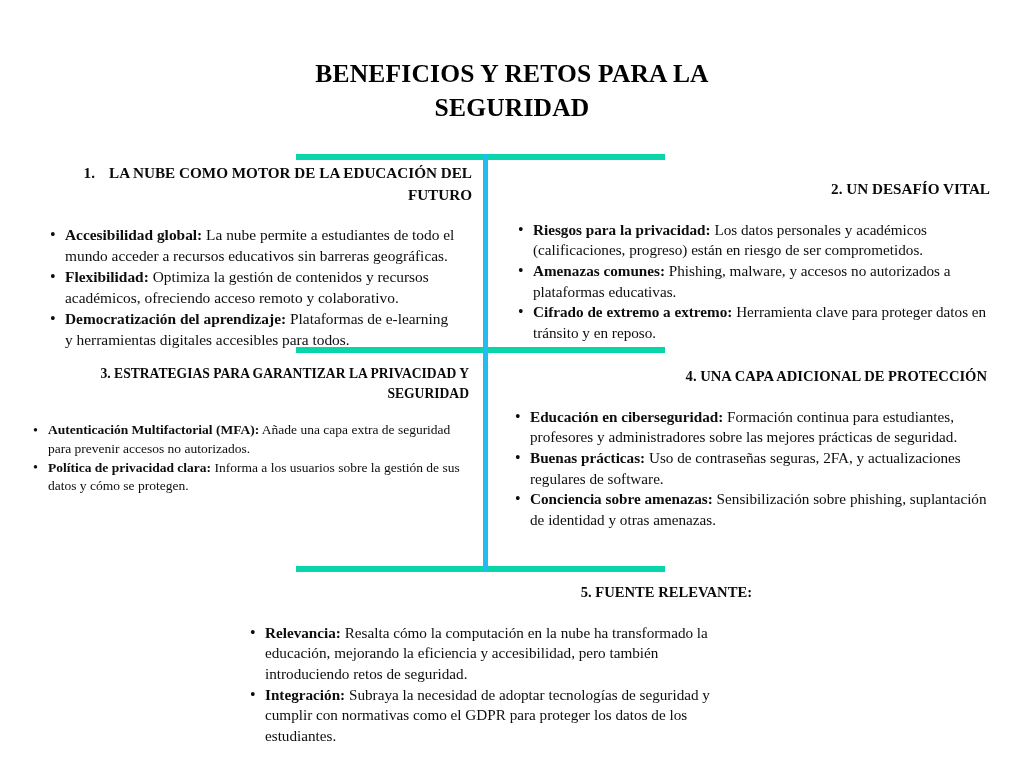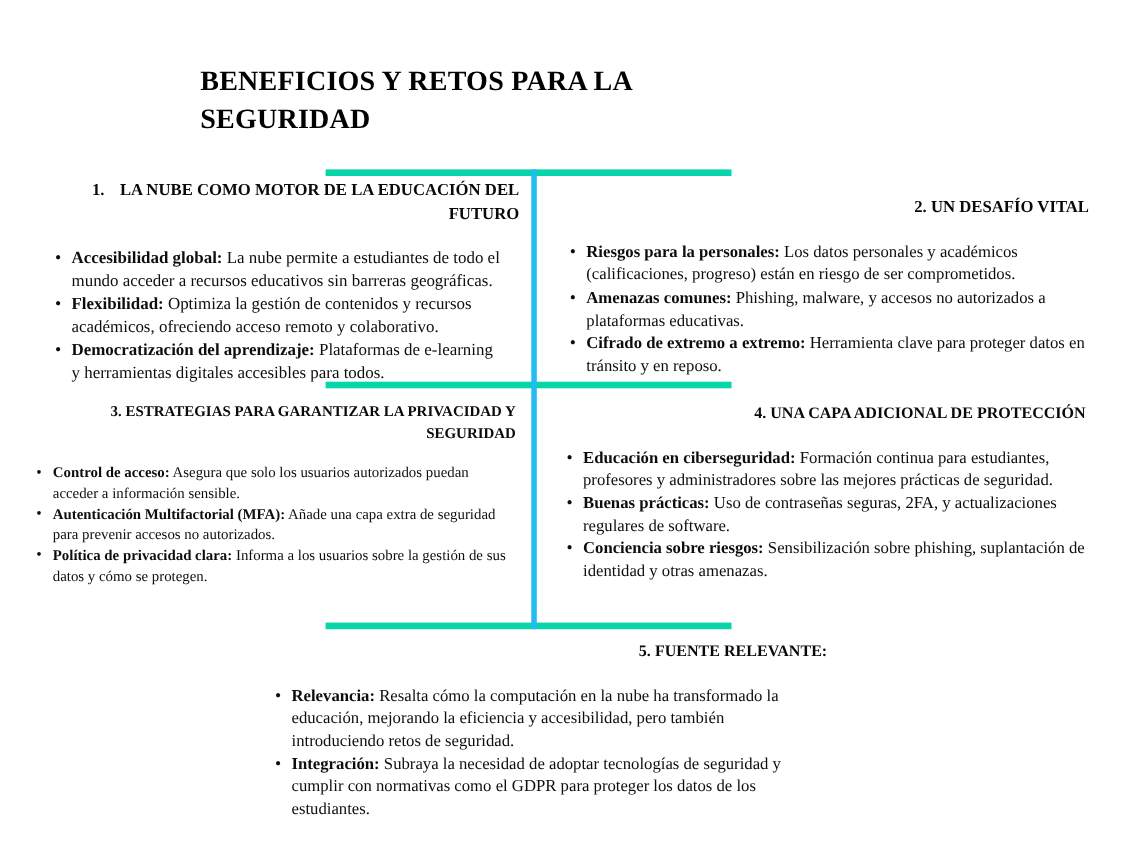--- a/index.html
+++ b/index.html
@@ -17,21 +17,21 @@
     font-family: "Liberation Serif", "DejaVu Serif", serif;
     color: #0d0d0d;
   }
 
   
   #page-title {
     position: absolute;
     left: 182px;
     top: 40px;
     width: 660px;
-    text-align: left;
+    text-align: center;
     font-size: 25.5px;
     font-weight: bold;
     line-height: 1.32;
     letter-spacing: 0.2px;
     color: #000000;
   }
 
   
   .hrule {
     position: absolute;
@@ -146,61 +146,58 @@
     </li>
   </ul>
 </section>
 
 <section class="quad" id="quad-2">
   <p class="q-heading">
     <span class="q-num">2.</span>&nbsp;<span>UN DESAFÍO VITAL</span>
   </p>
   <ul class="bullets">
     <li>
-      <span class="b-term">Riesgos para la personales:</span><span> Los datos personales y académicos (calificaciones, progreso) están en riesgo de ser comprometidos.</span>
+      <span class="b-term">Riesgos para la privacidad:</span><span> Los datos personales y académicos (calificaciones, progreso) están en riesgo de ser comprometidos.</span>
     </li>
     <li>
       <span class="b-term">Amenazas comunes:</span><span> Phishing, malware, y accesos no autorizados a plataformas educativas.</span>
     </li>
     <li>
       <span class="b-term">Cifrado de extremo a extremo:</span><span> Herramienta clave para proteger datos en tránsito y en reposo.</span>
     </li>
   </ul>
 </section>
 
 <section class="quad" id="quad-3">
   <p class="q-heading">
     <span class="q-num">3.</span>&nbsp;<span>ESTRATEGIAS PARA GARANTIZAR LA PRIVACIDAD Y SEGURIDAD</span>
   </p>
   <ul class="bullets">
     <li>
-      <span class="b-term">Control de acceso:</span><span> Asegura que solo los usuarios autorizados puedan acceder a información sensible.</span>
-    </li>
-    <li>
       <span class="b-term">Autenticación Multifactorial (MFA):</span><span> Añade una capa extra de seguridad para prevenir accesos no autorizados.</span>
     </li>
     <li>
       <span class="b-term">Política de privacidad clara:</span><span> Informa a los usuarios sobre la gestión de sus datos y cómo se protegen.</span>
     </li>
   </ul>
 </section>
 
 <section class="quad" id="quad-4">
   <p class="q-heading">
     <span class="q-num">4.</span>&nbsp;<span>UNA CAPA ADICIONAL DE PROTECCIÓN</span>
   </p>
   <ul class="bullets">
     <li>
       <span class="b-term">Educación en ciberseguridad:</span><span> Formación continua para estudiantes, profesores y administradores sobre las mejores prácticas de seguridad.</span>
     </li>
     <li>
       <span class="b-term">Buenas prácticas:</span><span> Uso de contraseñas seguras, 2FA, y actualizaciones regulares de software.</span>
     </li>
     <li>
-      <span class="b-term">Conciencia sobre riesgos:</span><span> Sensibilización sobre phishing, suplantación de identidad y otras amenazas.</span>
+      <span class="b-term">Conciencia sobre amenazas:</span><span> Sensibilización sobre phishing, suplantación de identidad y otras amenazas.</span>
     </li>
   </ul>
 </section>
 
 <section class="quad" id="quad-5">
   <p class="q-heading">
     <span class="q-num">5.</span>&nbsp;<span>FUENTE RELEVANTE:</span>
   </p>
   <ul class="bullets">
     <li>

